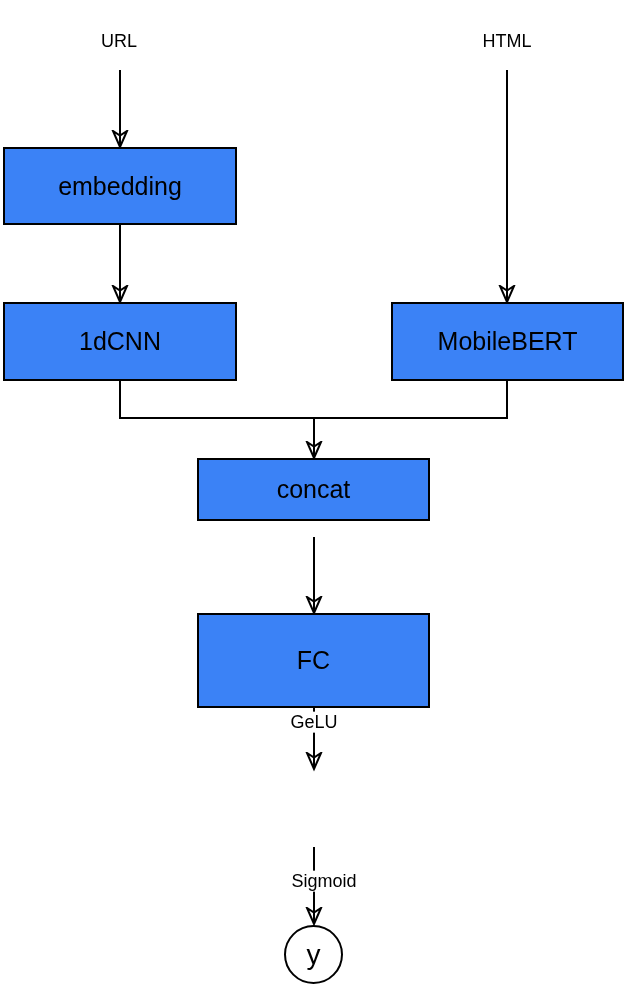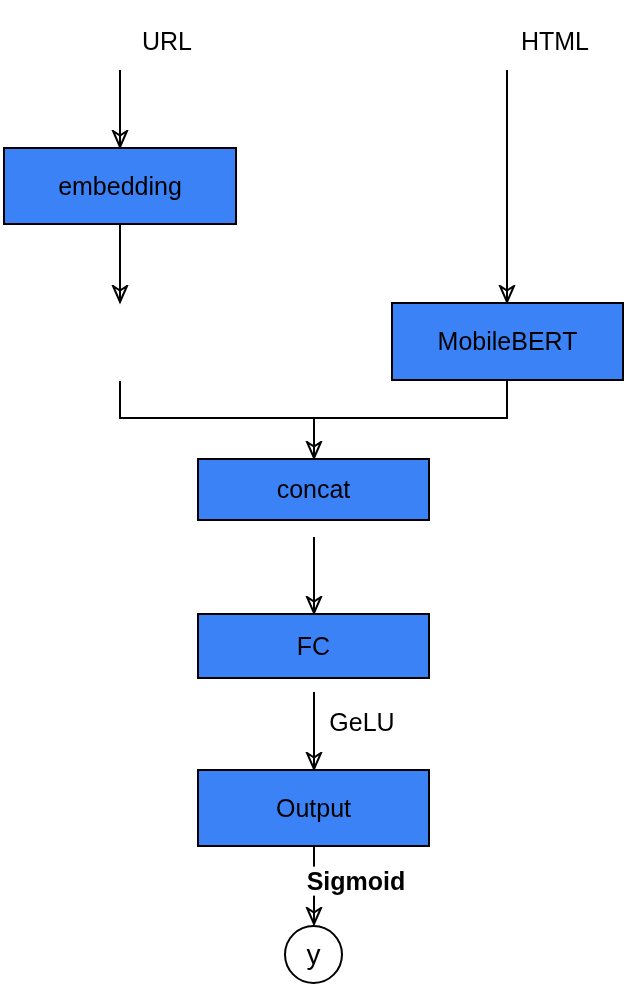--- a/index.html
+++ b/index.html
@@ -36,24 +36,23 @@
     display: flex;
     align-items: center;
     justify-content: center;
     font-size: 25px;
     line-height: 1;
     white-space: nowrap;
   }
   .flow-label {
     position: absolute;
     transform: translate(-50%, -50%);
-    font-size: 25px;
+    font-size: 18px;
     line-height: 1.15;
     white-space: nowrap;
-    margin-left: 48px;
   }
   .edge-label {
     background: #ffffff;
     padding: 0 4px;
     text-align: right;
   }
   .terminal-circle {
     position: absolute;
     box-sizing: border-box;
     background: #ffffff;
@@ -87,28 +86,28 @@
     <path d="M 314 692 L 314 769" marker-end="url(#arrow)"></path>
     <path d="M 314 847 L 314 924" marker-end="url(#arrow)"></path>
   </svg>
 
   <div class="flow-label" style="left:119px; top:41px;">URL</div>
 
   <div class="flow-label" style="left:507px; top:41px;text-align:right;">HTML</div>
 
   <div class="node" style="left:3px; top:147px; width:234px; height:78px;">embedding</div>
 
+  <div class="node" style="left:3px; top:302px; width:234px; height:79px;">1dCNN</div>
 
   <div class="node" style="left:391px; top:302px; width:233px; height:79px;text-align:right;">MobileBERT</div>
 
   <div class="node" style="left:197px; top:458px; width:233px; height:63px;">concat</div>
 
-  <div class="node" style="left:197px; top:613px; width:233px; height:66px;">FC</div>
+  <div class="node" style="left:197px; top:613px; width:233px; height:95px;">FC</div>
 
-  <div class="node" style="left:197px; top:769px; width:233px; height:78px;">Output</div>
 
   <div class="flow-label edge-label" style="left:314px; top:722px;">GeLU</div>
 
-  <div class="flow-label edge-label" style="left:308px; top:881px;font-weight:bold;">Sigmoid</div>
+  <div class="flow-label edge-label" style="left:324px; top:881px;">Sigmoid</div>
 
   <div class="terminal-circle" style="left:284px; top:925px; width:59px; height:59px;">y</div>
 
 </div>
 
 </body></html>

